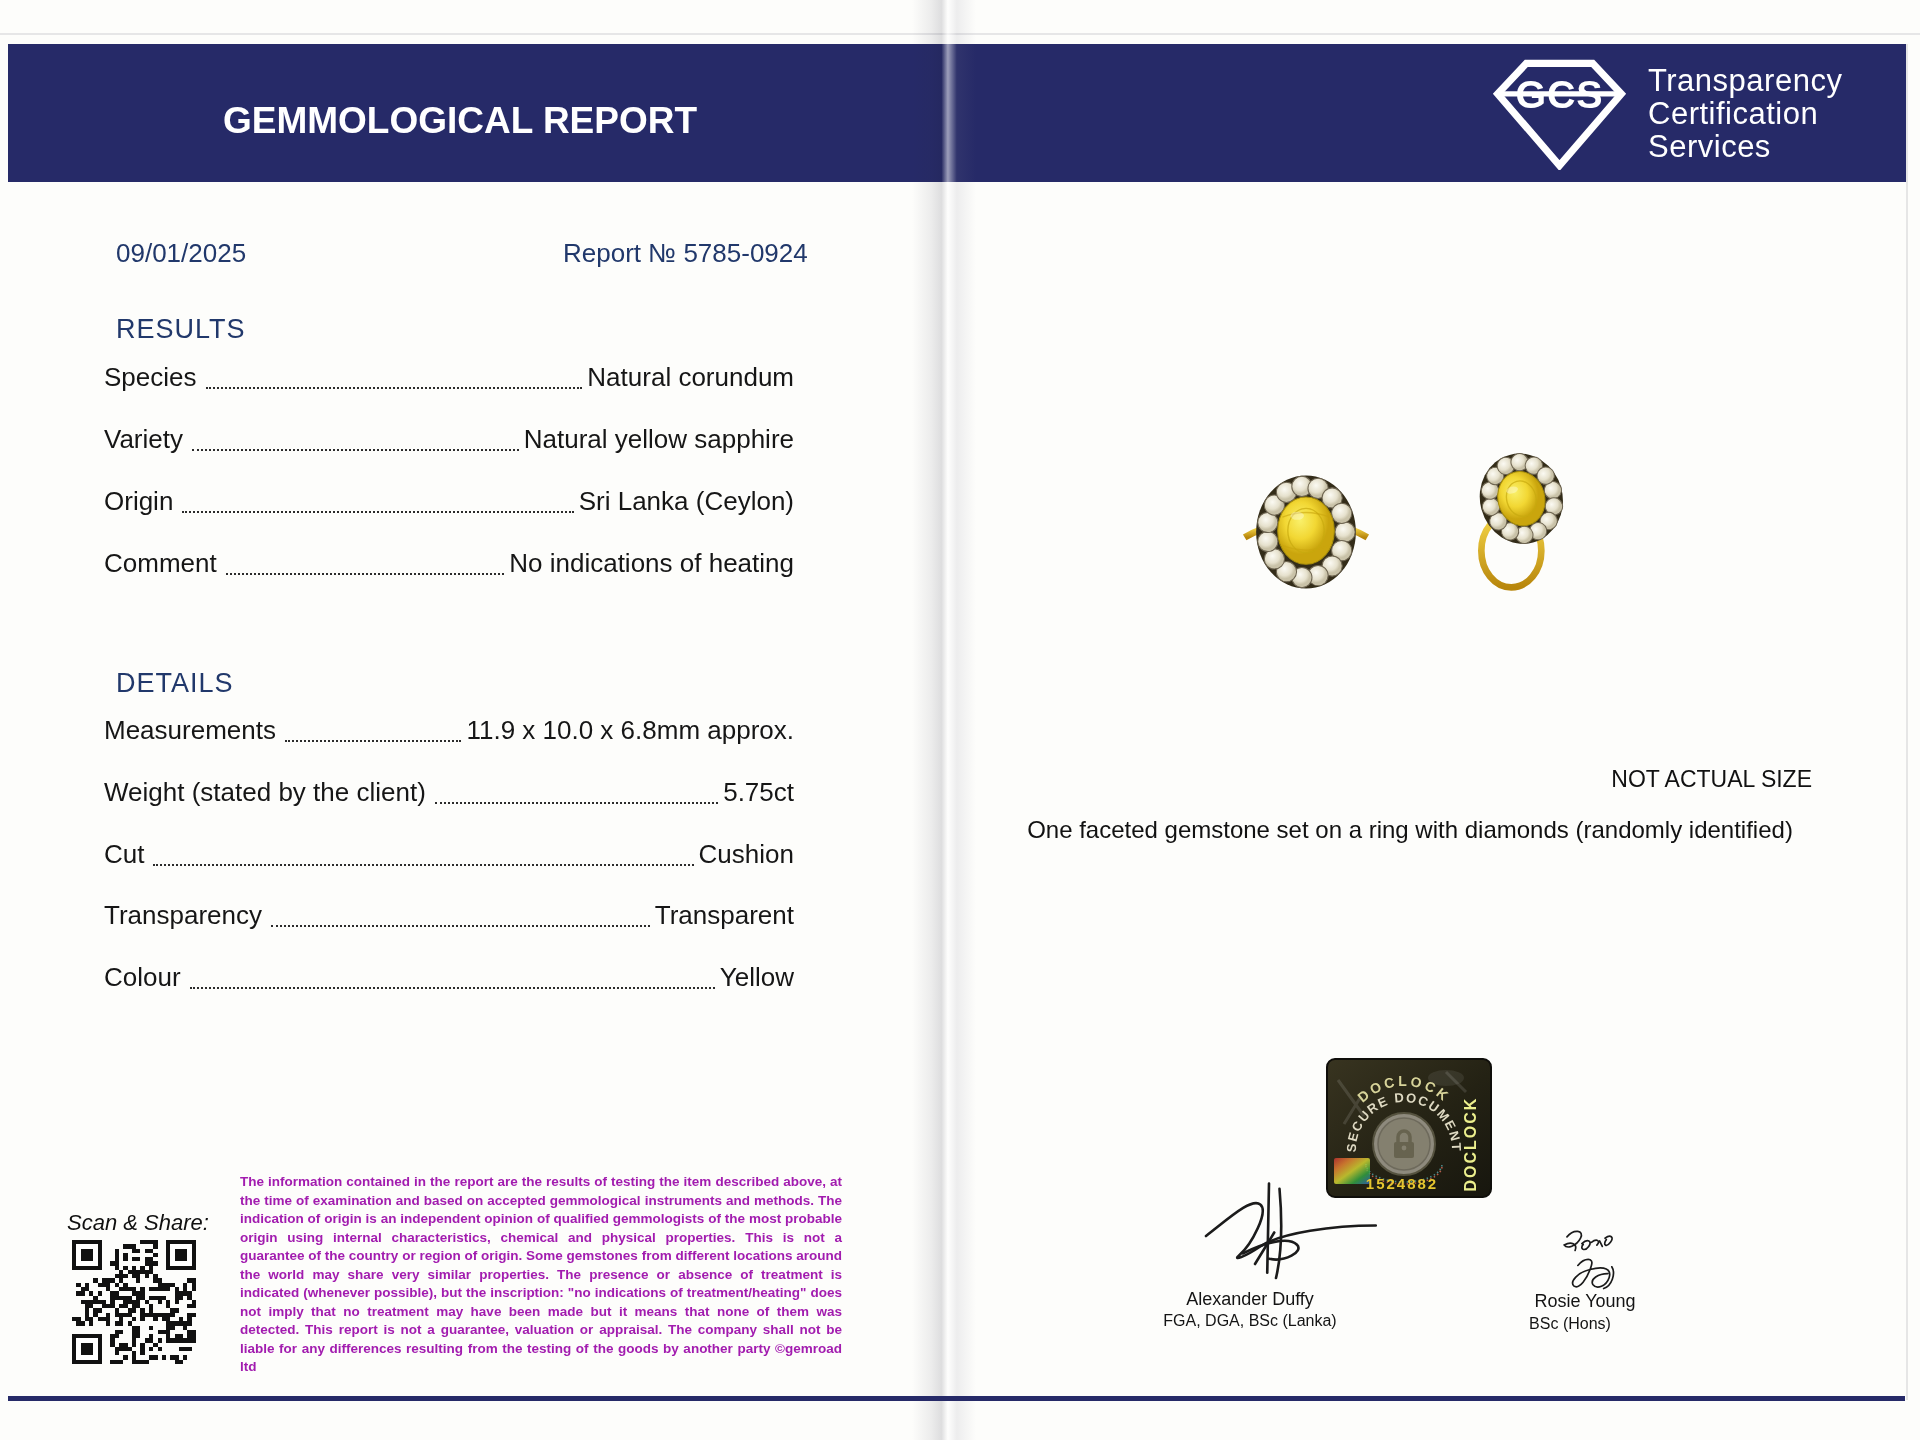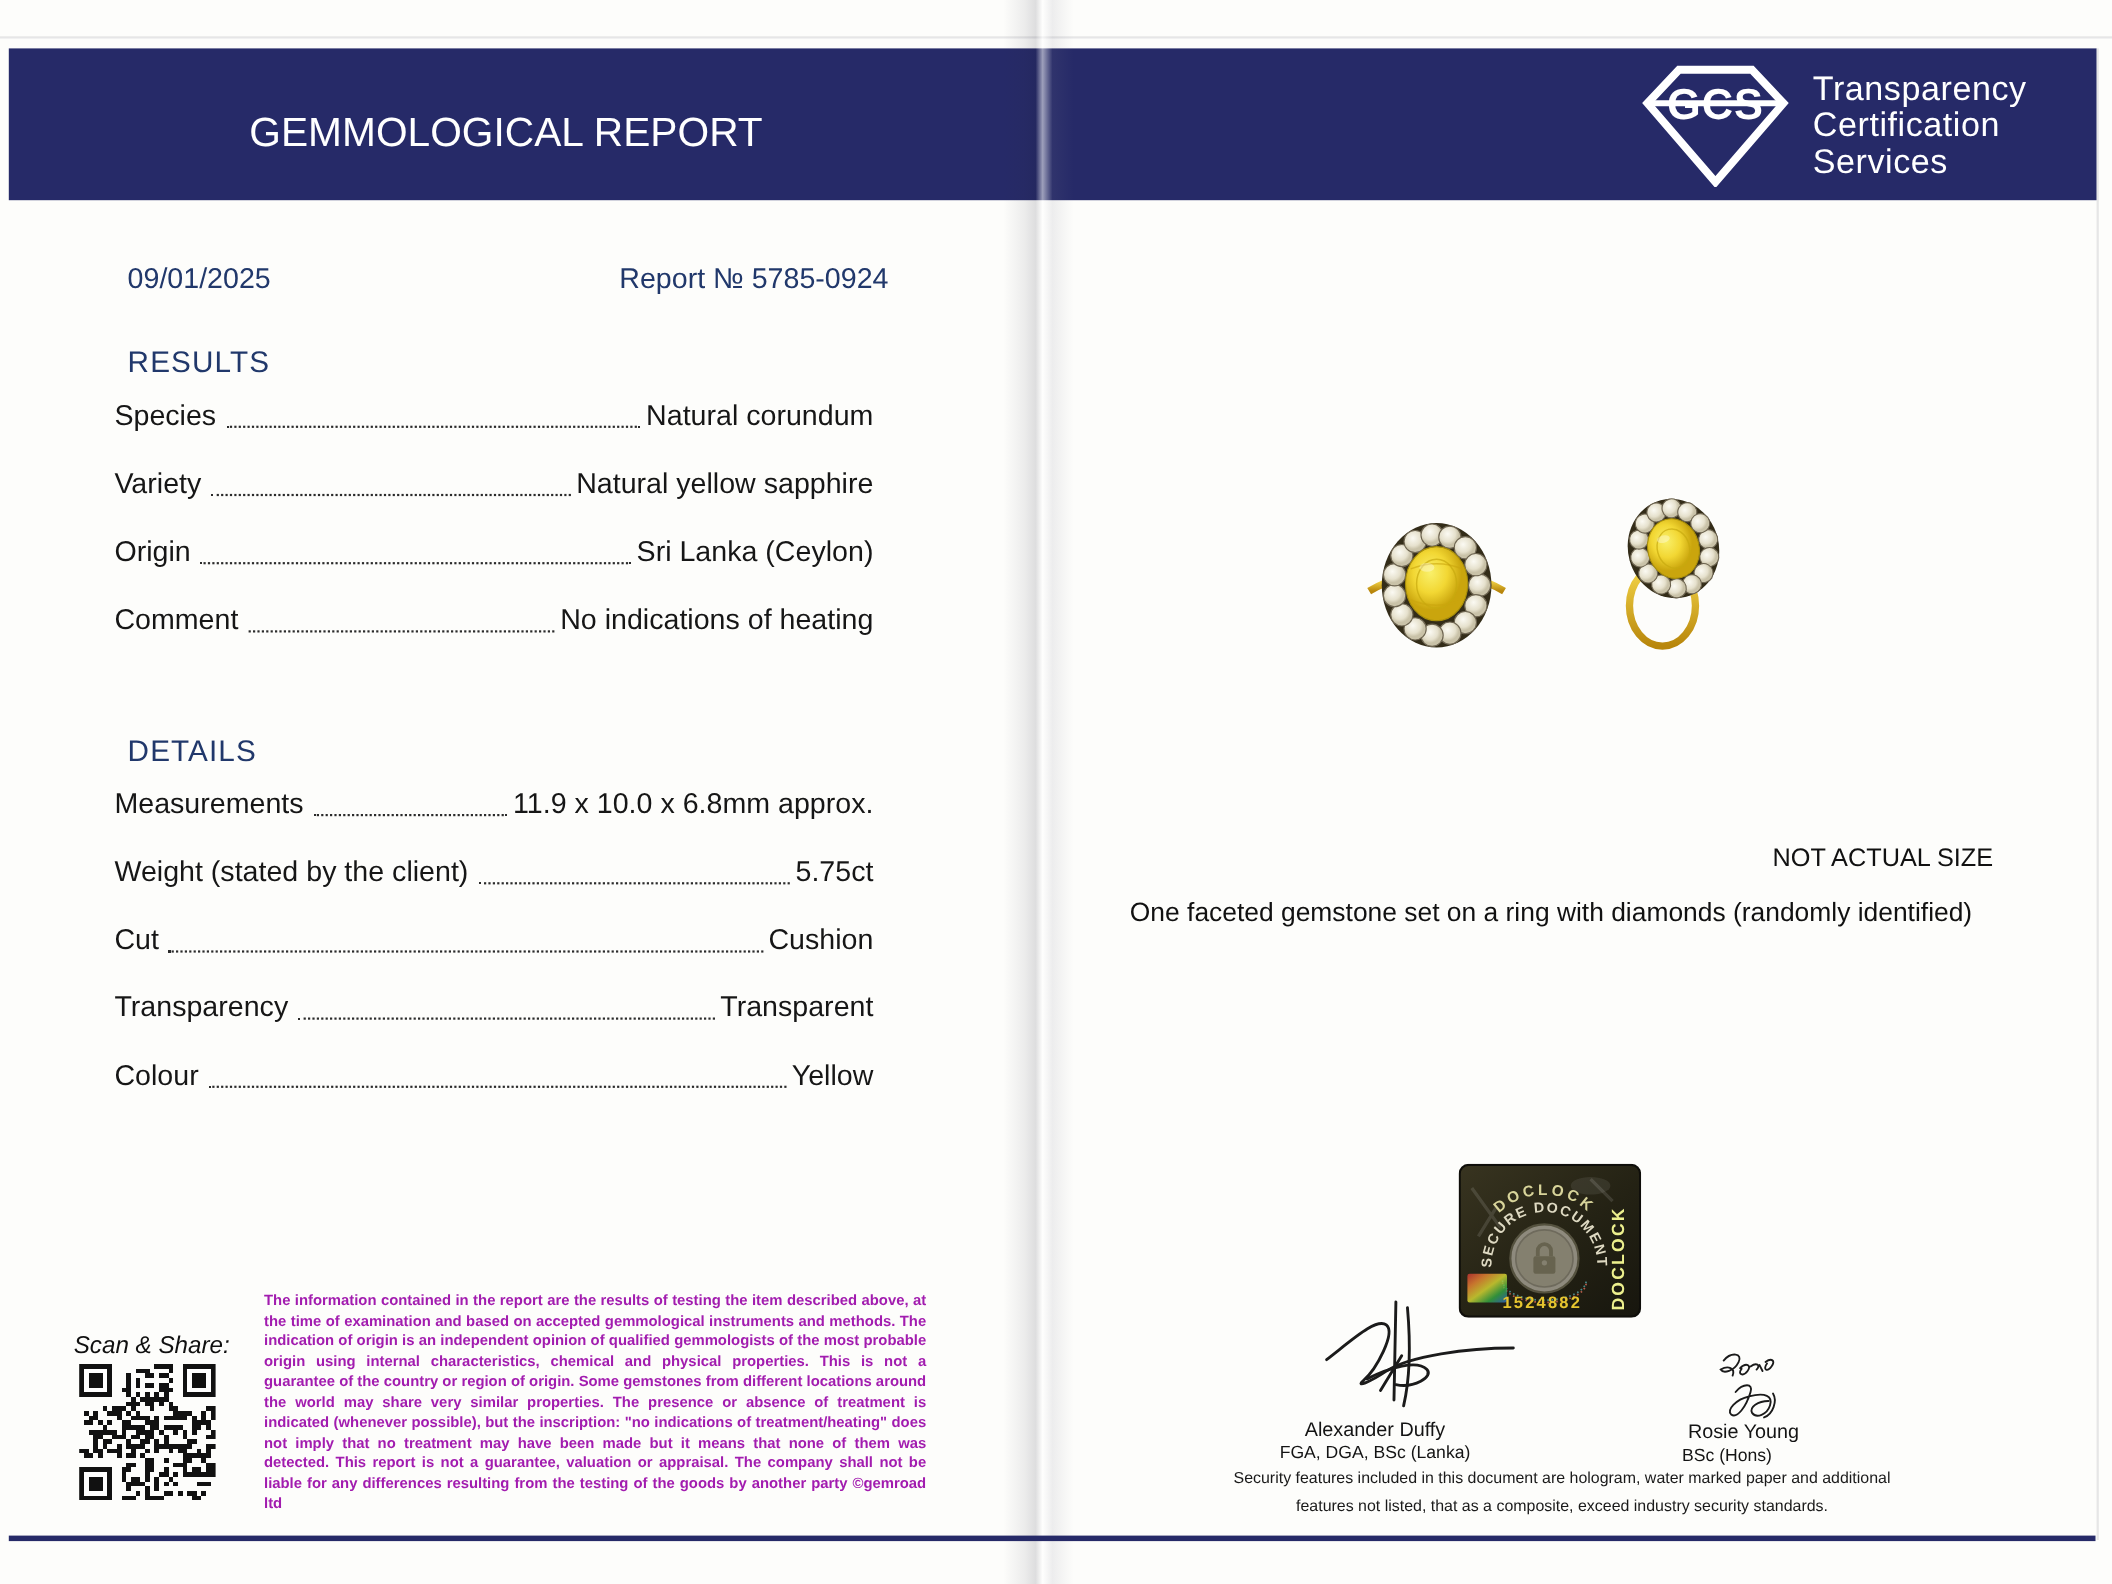--- a/index.html
+++ b/index.html
@@ -8,21 +8,21 @@
     background:#fdfdfb;overflow:hidden;
     font-family:"Liberation Sans","DejaVu Sans",sans-serif;
     color:#1a1a1a;
   }
   .abs{position:absolute;}
 
   
   #banner{left:8px;top:44px;width:1898px;height:138px;background:#262a68;}
   #report-title{
     left:130px;top:100px;width:660px;text-align:center;
-    font-size:37px;font-weight:normal;letter-spacing:0px;color:#ffffff;
+    font-size:37px;font-weight:bold;letter-spacing:0px;color:#ffffff;
   }
   #brand-text{left:1648px;top:64px;color:#ffffff;font-size:31px;line-height:33px;font-weight:400;letter-spacing:.5px;}
 
   
   #top-edge{left:0;top:33px;width:1920px;height:2px;background:#d0d0d4;opacity:.5;}
   #right-edge{left:1906px;top:44px;width:2px;height:1356px;background:#cfcfd2;opacity:.5;}
   #fold{left:912px;top:0;width:64px;height:1440px;pointer-events:none;
     background:linear-gradient(90deg, rgba(40,40,60,0) 0%, rgba(40,40,60,.08) 30%,
       rgba(30,30,50,.14) 46%, rgba(255,255,255,.55) 56%, rgba(120,120,140,.12) 70%, rgba(0,0,0,0) 100%);}
   #bottom-rule{left:8px;top:1396px;width:1897px;height:5px;background:#262a68;}
@@ -555,19 +555,18 @@
     <g stroke="#1b1b1b" stroke-width="2.5" fill="none" stroke-linecap="round">
       <path d="M18,16 C28,4 44,6 38,18 C32,30 18,34 14,28 C24,22 34,26 30,36"></path>
       <path d="M40,26 C48,18 56,22 50,30 C44,38 36,34 42,27 M54,24 C62,18 68,22 62,28 M66,22 L70,30 M74,18 C82,12 88,16 82,24 C76,32 70,28 76,20"></path>
       <path d="M34,58 C44,46 58,46 54,58 C48,78 36,94 28,88 C22,82 34,68 52,64 C74,58 84,64 80,76 C76,88 62,94 56,86 C52,78 64,70 78,70"></path>
       <path d="M84,60 C90,70 84,88 72,92"></path>
     </g>
   </svg>
   <div class="abs sig-name" id="sig-r-name">Rosie Young</div>
   <div class="abs sig-creds" id="sig-r-creds">BSc  (Hons)</div>
 
-  <div class="abs" id="security-note">Security features included in this document are hologram, water marked paper and additional features not listed, that as a composite, exceed industry security standards.</div>
 
   <div class="abs" id="fold"></div>
   <div class="abs" id="bottom-rule"></div>
   <div class="abs" id="right-edge"></div>
 
 </div>
 
 </body></html>

